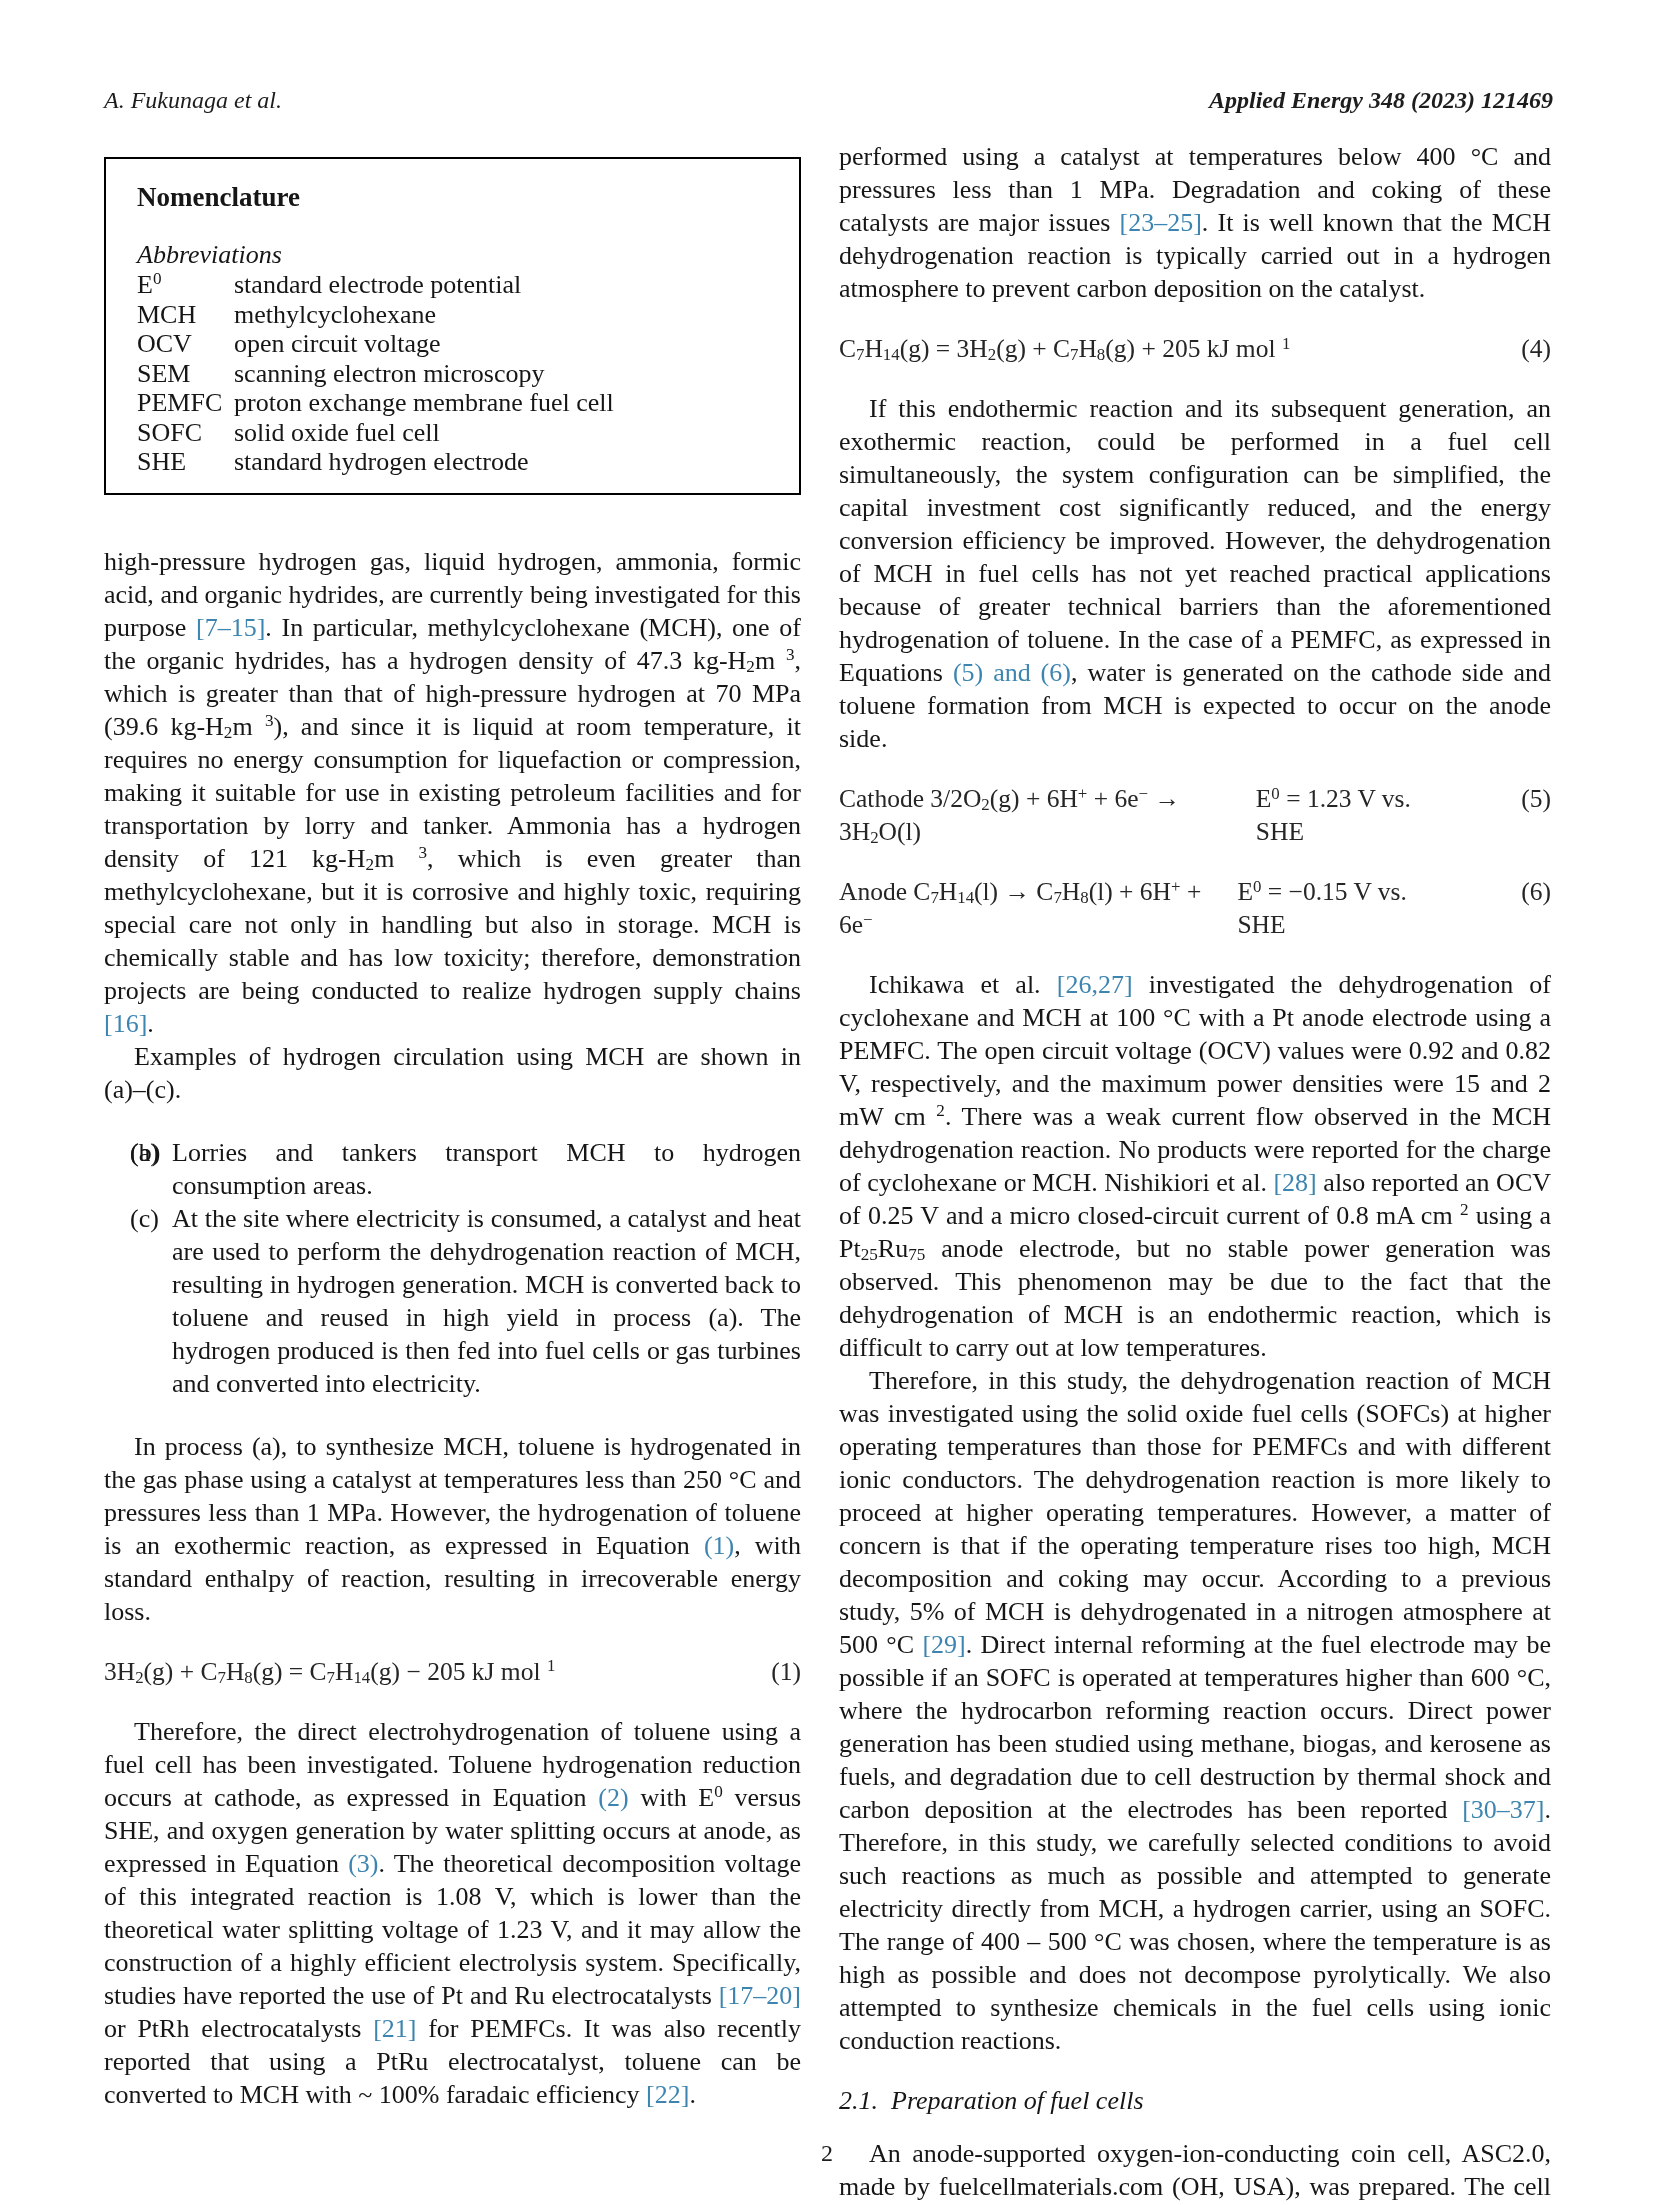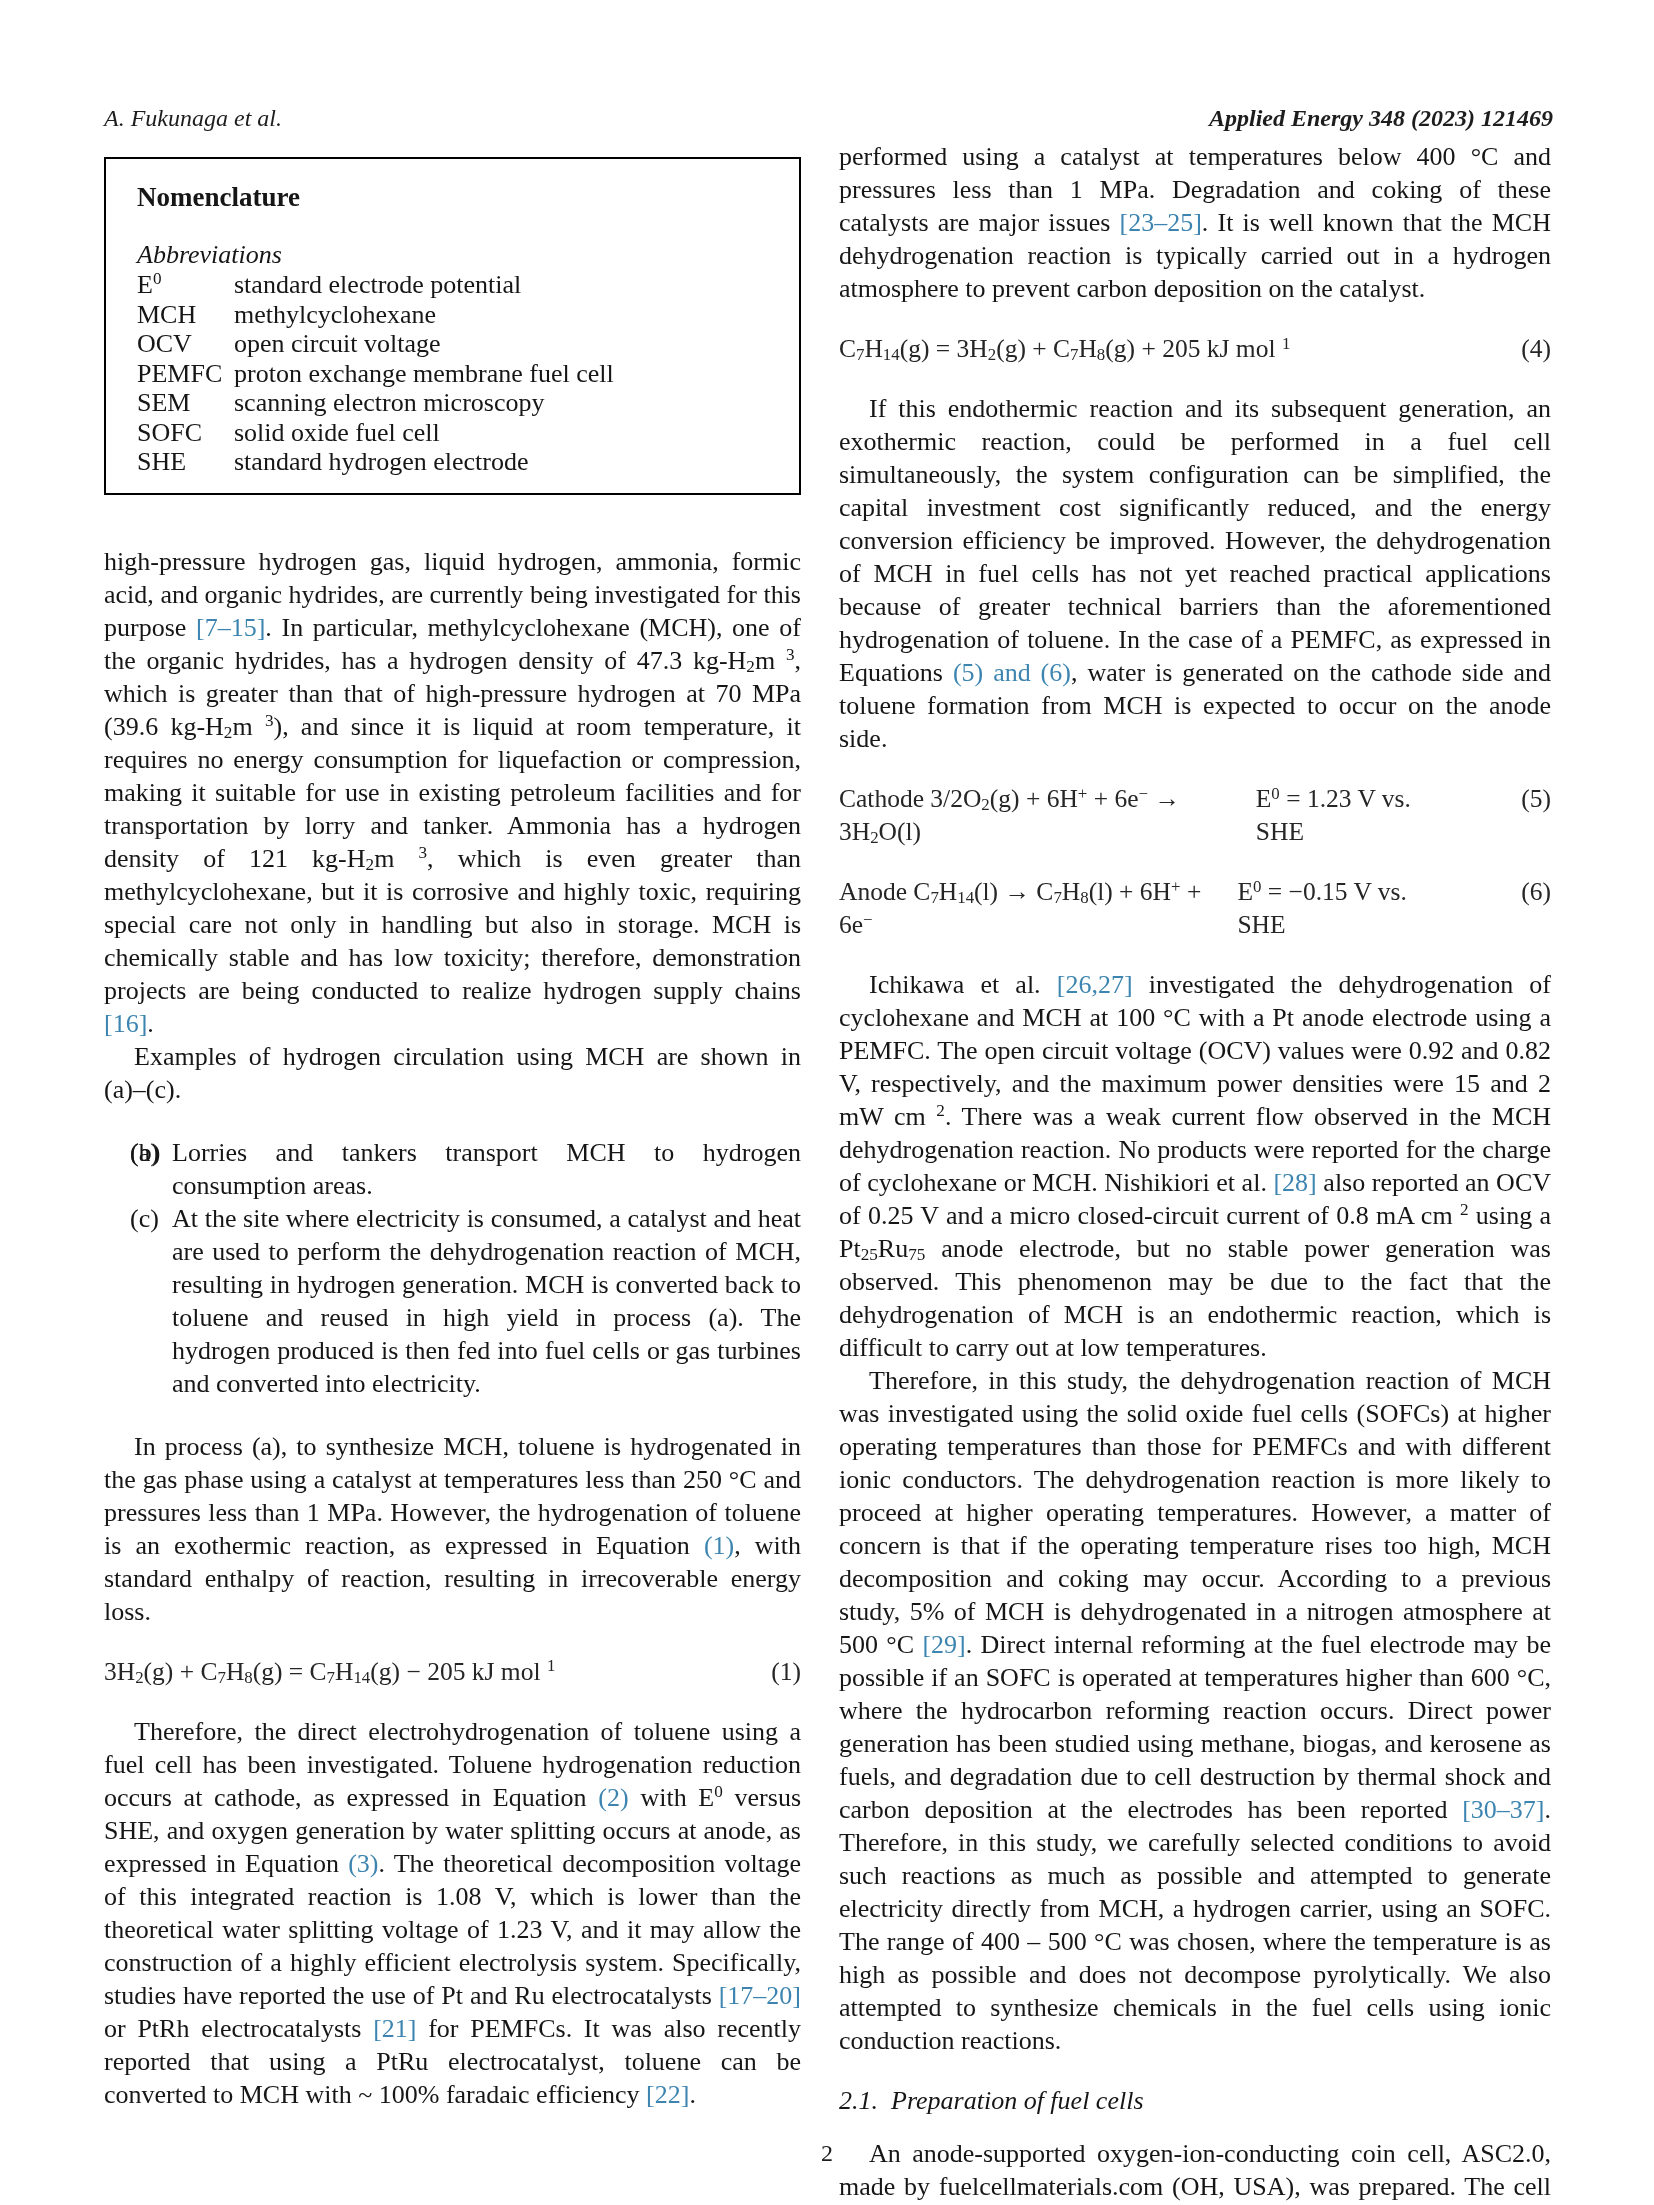--- a/index.html
+++ b/index.html
@@ -1,18 +1,18 @@
 <!DOCTYPE html>
 <html><head>
 <meta charset="utf-8">
 <style>
   html,body{margin:0;padding:0;background:#e8e8e8;}
   .page{position:relative;width:1654px;height:2205px;background:#ffffff;
         font-family:"Liberation Serif", serif;color:#161616;overflow:hidden;}
-  .hdr{position:absolute;top:105px;font-style:italic;font-size:24px;color:#1d1d1d;}
+  .hdr{position:absolute;top:87px;font-style:italic;font-size:24px;color:#1d1d1d;}
   .hdr-left{left:104px;}
   .hdr-right{right:101px;text-align:left;font-weight:bold;}
   .col{position:absolute;top:140px;font-size:26px;line-height:33px;text-align:justify;}
   .col-left{left:104px;width:697px;}
   .col-right{left:839px;width:712px;}
   p{margin:0;text-indent:30px;}
   p.cont{text-indent:0;}
   sup{font-size:0.66em;line-height:0;vertical-align:baseline;position:relative;top:-0.5em;}
   sub{font-size:0.66em;line-height:0;vertical-align:baseline;position:relative;bottom:-0.18em;}
   .c{color:#3d85b0;}
@@ -56,26 +56,26 @@
       </div>
       <div class="nrow">
         <span class="nterm">MCH</span>
         <span class="ndef">methylcyclohexane</span>
       </div>
       <div class="nrow">
         <span class="nterm">OCV</span>
         <span class="ndef">open circuit voltage</span>
       </div>
       <div class="nrow">
+        <span class="nterm">SEM</span>
+        <span class="ndef">scanning electron microscopy</span>
+      </div>
+      <div class="nrow">
         <span class="nterm">PEMFC</span>
         <span class="ndef">proton exchange membrane fuel cell</span>
-      </div>
-      <div class="nrow">
-        <span class="nterm">SEM</span>
-        <span class="ndef">scanning electron microscopy</span>
       </div>
       <div class="nrow">
         <span class="nterm">SOFC</span>
         <span class="ndef">solid oxide fuel cell</span>
       </div>
       <div class="nrow">
         <span class="nterm">SHE</span>
         <span class="ndef">standard hydrogen electrode</span>
       </div>
     </div>

